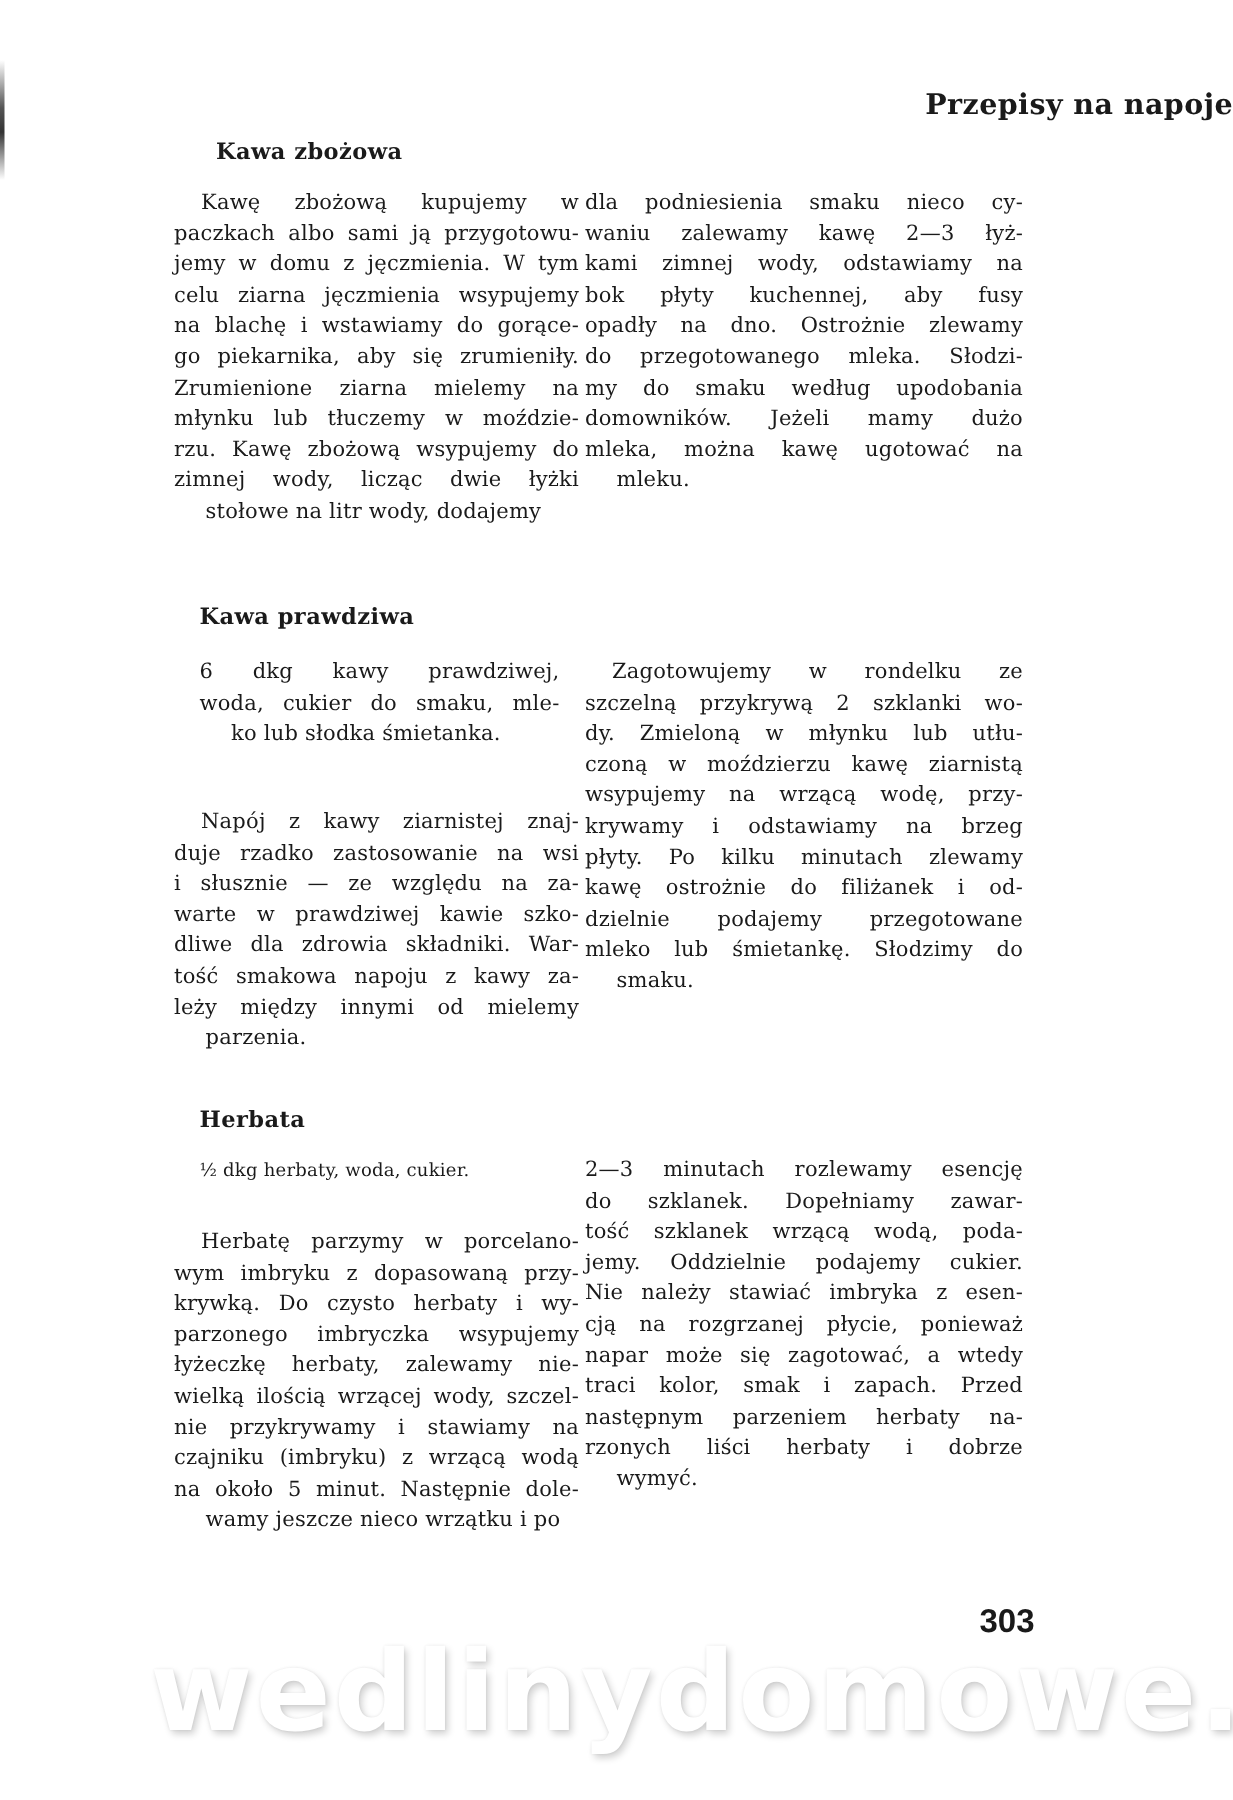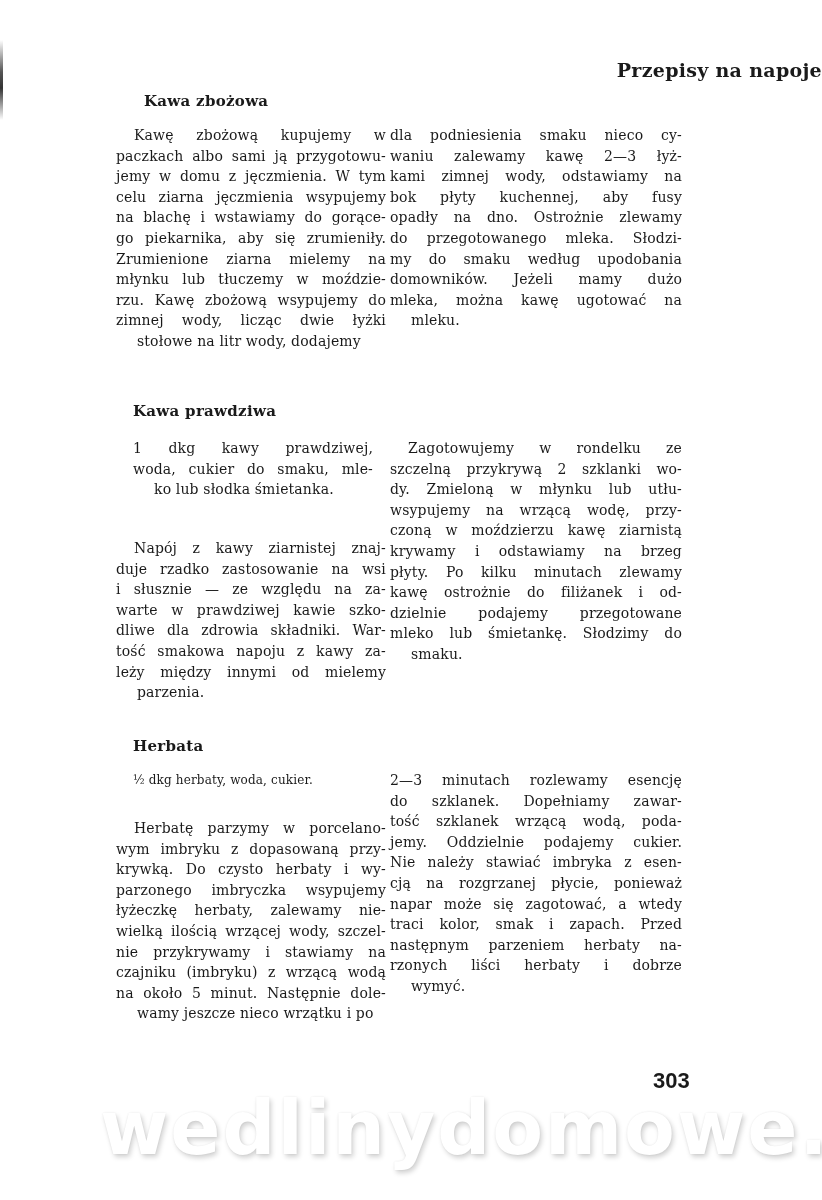--- a/index.html
+++ b/index.html
@@ -73,40 +73,40 @@
     <span class="line">opadły na dno. Ostrożnie zlewamy</span>
     <span class="line">do przegotowanego mleka. Słodzi-</span>
     <span class="line">my do smaku według upodobania</span>
     <span class="line">domowników. Jeżeli mamy dużo</span>
     <span class="line">mleka, można kawę ugotować na</span>
     <span class="line last">mleku.</span>
   </div>
 
 <div class="section-heading" style="top:402px;">Kawa prawdziwa</div>
 <div class="col col-left ingredients-block" style="top:438px; left:133px; width:240px;">
-    <span class="line">1 dkg kawy prawdziwej,</span>
+    <span class="line">6 dkg kawy prawdziwej,</span>
     <span class="line">woda, cukier do smaku, mle-</span>
     <span class="line last">ko lub słodka śmietanka.</span>
   </div>
 <div class="col col-left" style="top:538px;">
     <span class="line indent">Napój z kawy ziarnistej znaj-</span>
     <span class="line">duje rzadko zastosowanie na wsi</span>
     <span class="line">i słusznie — ze względu na za-</span>
     <span class="line">warte w prawdziwej kawie szko-</span>
     <span class="line">dliwe dla zdrowia składniki. War-</span>
     <span class="line">tość smakowa napoju z kawy za-</span>
     <span class="line">leży między innymi od mielemy</span>
     <span class="line last">parzenia.</span>
   </div>
 <div class="col col-right" style="top:438px;">
     <span class="line indent">Zagotowujemy w rondelku ze</span>
     <span class="line">szczelną przykrywą 2 szklanki wo-</span>
     <span class="line">dy. Zmieloną w młynku lub utłu-</span>
+    <span class="line">czoną w moździerzu kawę ziarnistą</span>
     <span class="line">wsypujemy na wrzącą wodę, przy-</span>
-    <span class="line">czoną w moździerzu kawę ziarnistą</span>
     <span class="line">krywamy i odstawiamy na brzeg</span>
     <span class="line">płyty. Po kilku minutach zlewamy</span>
     <span class="line">kawę ostrożnie do filiżanek i od-</span>
     <span class="line">dzielnie podajemy przegotowane</span>
     <span class="line">mleko lub śmietankę. Słodzimy do</span>
     <span class="line last">smaku.</span>
   </div>
 
 <div class="section-heading" style="top:737px;">Herbata</div>
 <div class="col ingredients-plain" style="top:770px; left:133px; width:260px;">½ dkg herbaty, woda, cukier.</div>

